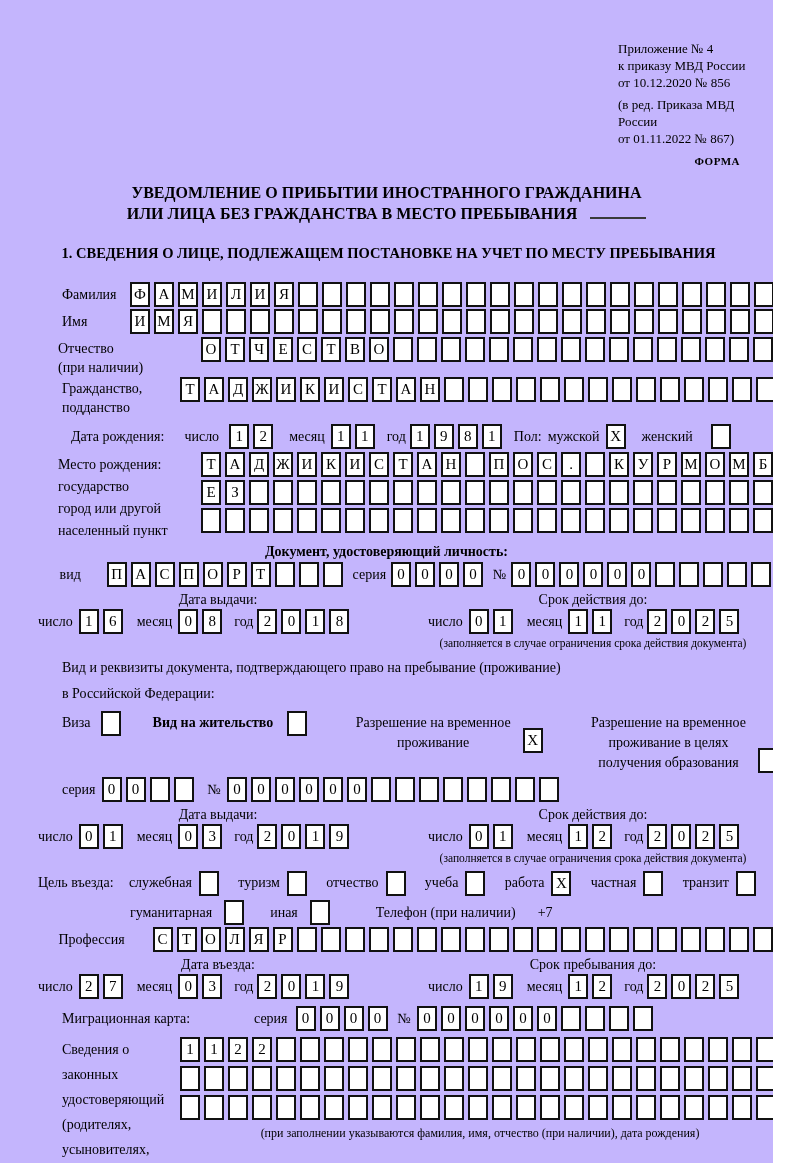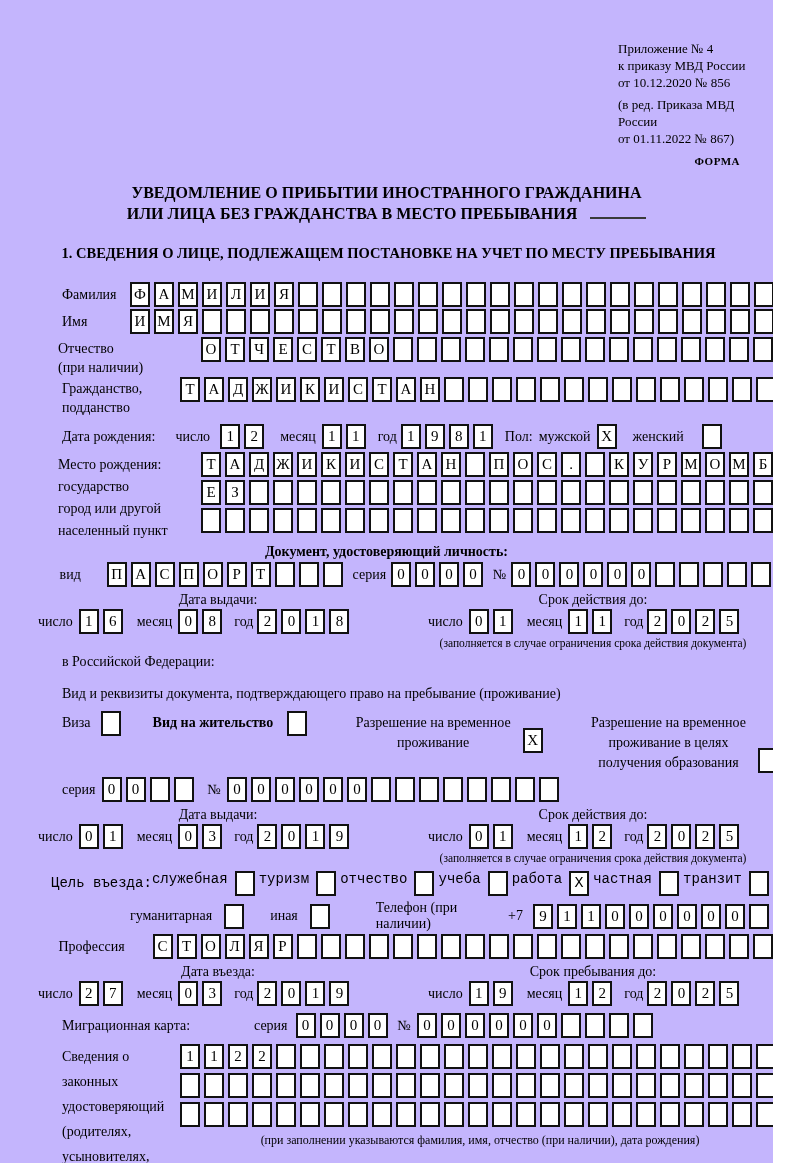--- a/index.html
+++ b/index.html
@@ -38,22 +38,22 @@
 
   .ptext { margin-left:62px; font-size:14px; line-height:26px; }
 
   .optrow { display:flex; align-items:flex-start; margin-left:62px; margin-top:3px; font-size:14px; width:720px; }
   .optgrp { display:flex; align-items:flex-end; }
   .optlbl { text-align:center; line-height:20px; padding-top:3px; }
   .og2 { margin-left:28px;font-weight:bold; } .og3 { margin-left:auto; } .og4 { margin-left:auto; }
   .optgrp .boxes { margin-left:10px; }
   .ogap { margin-left:6px; }
 
-  .purpose-row { display:flex; align-items:center; margin-left:51px; font-size:14px; width:722px; margin-top:6px;font-family:Liberation Mono, monospace; }
-  .popt { display:flex; margin-left:auto; }
+  .purpose-row { display:flex; align-items:center; margin-left:38px; font-size:14px; width:722px; margin-top:6px; }
+  .popt { display:flex; align-items:center; margin-left:auto; }
   .popt .boxes { margin-left:7px; }
   .purpose2 { display:flex; align-items:center; margin-left:130px; font-size:14px; margin-top:4px; }
 
   .reps { display:flex; margin-left:62px; font-size:14px; margin-top:5px; }
   .reps-l { width:118px; flex:none; line-height:25px; }
   .reps-r { flex:none; }
   .reps-r .boxes { display:block; margin-bottom:4px; }
   .footnote { font-size:12px; text-align:center; margin-top:6px; white-space:nowrap; }
 </style>
 </head>
@@ -98,21 +98,21 @@
 
   <div class="frow" style="min-height:47px;">
     <span class="flabel w118 ml">
       <span>Гражданство,</span><br>
       <span>подданство</span>
     </span>
     <span class="boxes"><span class="cb">Т</span><span class="cb">А</span><span class="cb">Д</span><span class="cb">Ж</span><span class="cb">И</span><span class="cb">К</span><span class="cb">И</span><span class="cb">С</span><span class="cb">Т</span><span class="cb">А</span><span class="cb">Н</span><span class="cb"></span><span class="cb"></span><span class="cb"></span><span class="cb"></span><span class="cb"></span><span class="cb"></span><span class="cb"></span><span class="cb"></span><span class="cb"></span><span class="cb"></span><span class="cb"></span><span class="cb"></span><span class="cb"></span><span class="cb"></span></span>
   </div>
 
   <div class="frow">
-    <span class="inlbl" style="margin-right:20px;">Дата рождения:</span>
+    <span class="inlbl" style="margin-right:20px;margin-left:9px;">Дата рождения:</span>
     <span class="inlbl" style="margin-right:10px;">число</span>
     <span class="boxes" style="margin-right:12px;"><span class="cb">1</span><span class="cb">2</span></span>
     <span class="inlbl" style="margin-right:6px;">месяц</span>
     <span class="boxes" style="margin-right:8px;"><span class="cb">1</span><span class="cb">1</span></span>
     <span class="inlbl" style="margin-right:4px;">год</span>
     <span class="boxes" style="margin-right:8px;"><span class="cb">1</span><span class="cb">9</span><span class="cb">8</span><span class="cb">1</span></span>
     <span class="inlbl" style="margin-right:6px;">Пол:</span>
     <span class="inlbl" style="margin-right:6px;">мужской</span>
     <span class="boxes" style="margin-right:12px;"><span class="cb">X</span></span>
     <span class="inlbl" style="margin-right:18px;">женский</span>
@@ -163,22 +163,22 @@
         <span class="boxes" style="margin-right:10px;"><span class="cb">0</span><span class="cb">1</span></span>
         <span class="inlbl">месяц</span>
         <span class="boxes" style="margin-right:8px;"><span class="cb">1</span><span class="cb">1</span></span>
         <span class="inlbl" style="margin-right:4px;">год</span>
         <span class="boxes"><span class="cb">2</span><span class="cb">0</span><span class="cb">2</span><span class="cb">5</span></span>
       </div>
       <div class="dp-note">(заполняется в случае ограничения срока действия документа)</div>
     </div>
   </div>
 
+  <div class="ptext mt6">Вид и реквизиты документа, подтверждающего право на пребывание (проживание)</div>
   <div class="ptext">в Российской Федерации:</div>
-  <div class="ptext mt6">Вид и реквизиты документа, подтверждающего право на пребывание (проживание)</div>
 
   <div class="optrow">
     <span class="optgrp">
       <span class="inlbl">Виза</span>
       <span class="boxes ogap"><span class="cb"></span></span>
     </span>
     <span class="optgrp og2">
       <span class="inlbl">Вид на жительство</span>
       <span class="boxes" style="margin-left:14px;"><span class="cb"></span></span>
     </span>
@@ -264,21 +264,20 @@
       </span>
   </div>
 
   <div class="purpose2">
     <span>гуманитарная</span>
     <span class="boxes" style="margin-left:12px;"><span class="cb"></span></span>
     <span style="margin-left:22px;">иная</span>
     <span class="boxes" style="margin-left:12px;"><span class="cb"></span></span>
     <span style="margin-left:42px;">Телефон (при наличии)</span>
     <span style="margin-left:22px;">+7</span>
-    <span class="boxes" style="margin-left:10px;"><span class="cb">9</span><span class="cb">1</span><span class="cb">1</span><span class="cb">0</span><span class="cb">0</span><span class="cb">0</span><span class="cb">0</span><span class="cb">0</span><span class="cb">0</span><span class="cb"></span></span>
   </div>
 
   <div class="frow mt2">
     <span class="flabel w94">Профессия</span>
     <span class="boxes"><span class="cb">С</span><span class="cb">Т</span><span class="cb">О</span><span class="cb">Л</span><span class="cb">Я</span><span class="cb">Р</span><span class="cb"></span><span class="cb"></span><span class="cb"></span><span class="cb"></span><span class="cb"></span><span class="cb"></span><span class="cb"></span><span class="cb"></span><span class="cb"></span><span class="cb"></span><span class="cb"></span><span class="cb"></span><span class="cb"></span><span class="cb"></span><span class="cb"></span><span class="cb"></span><span class="cb"></span><span class="cb"></span><span class="cb"></span><span class="cb"></span></span>
   </div>
 
   <div class="dpair mt4">
     <div class="dp-left">
       <div class="dp-head">Дата въезда:</div>

